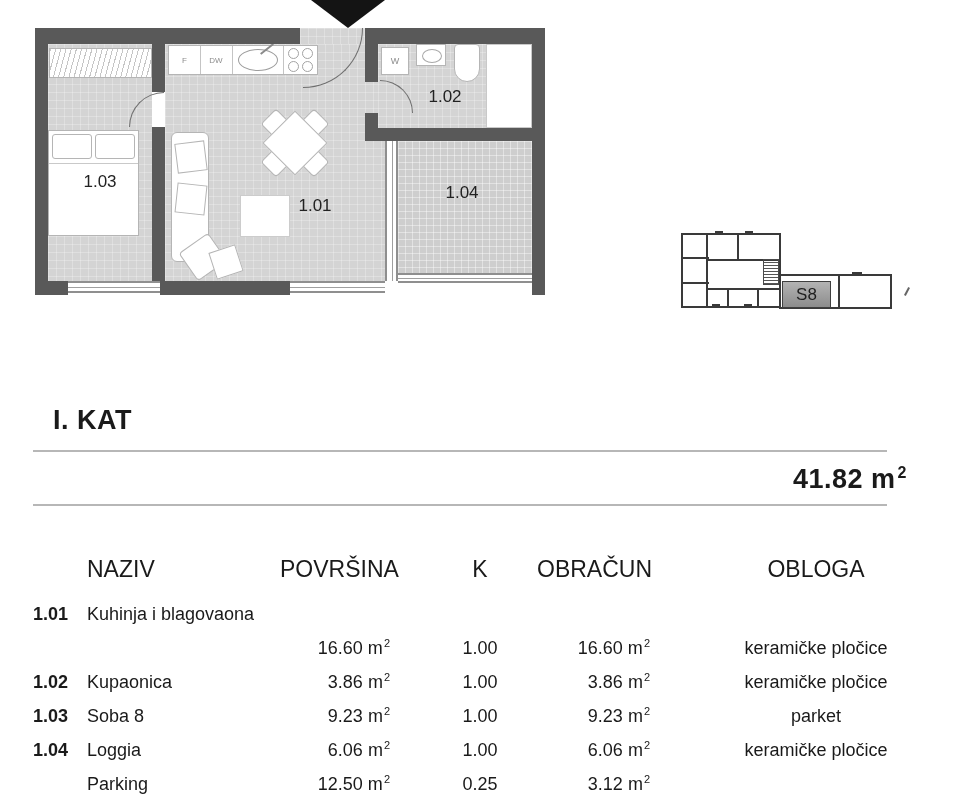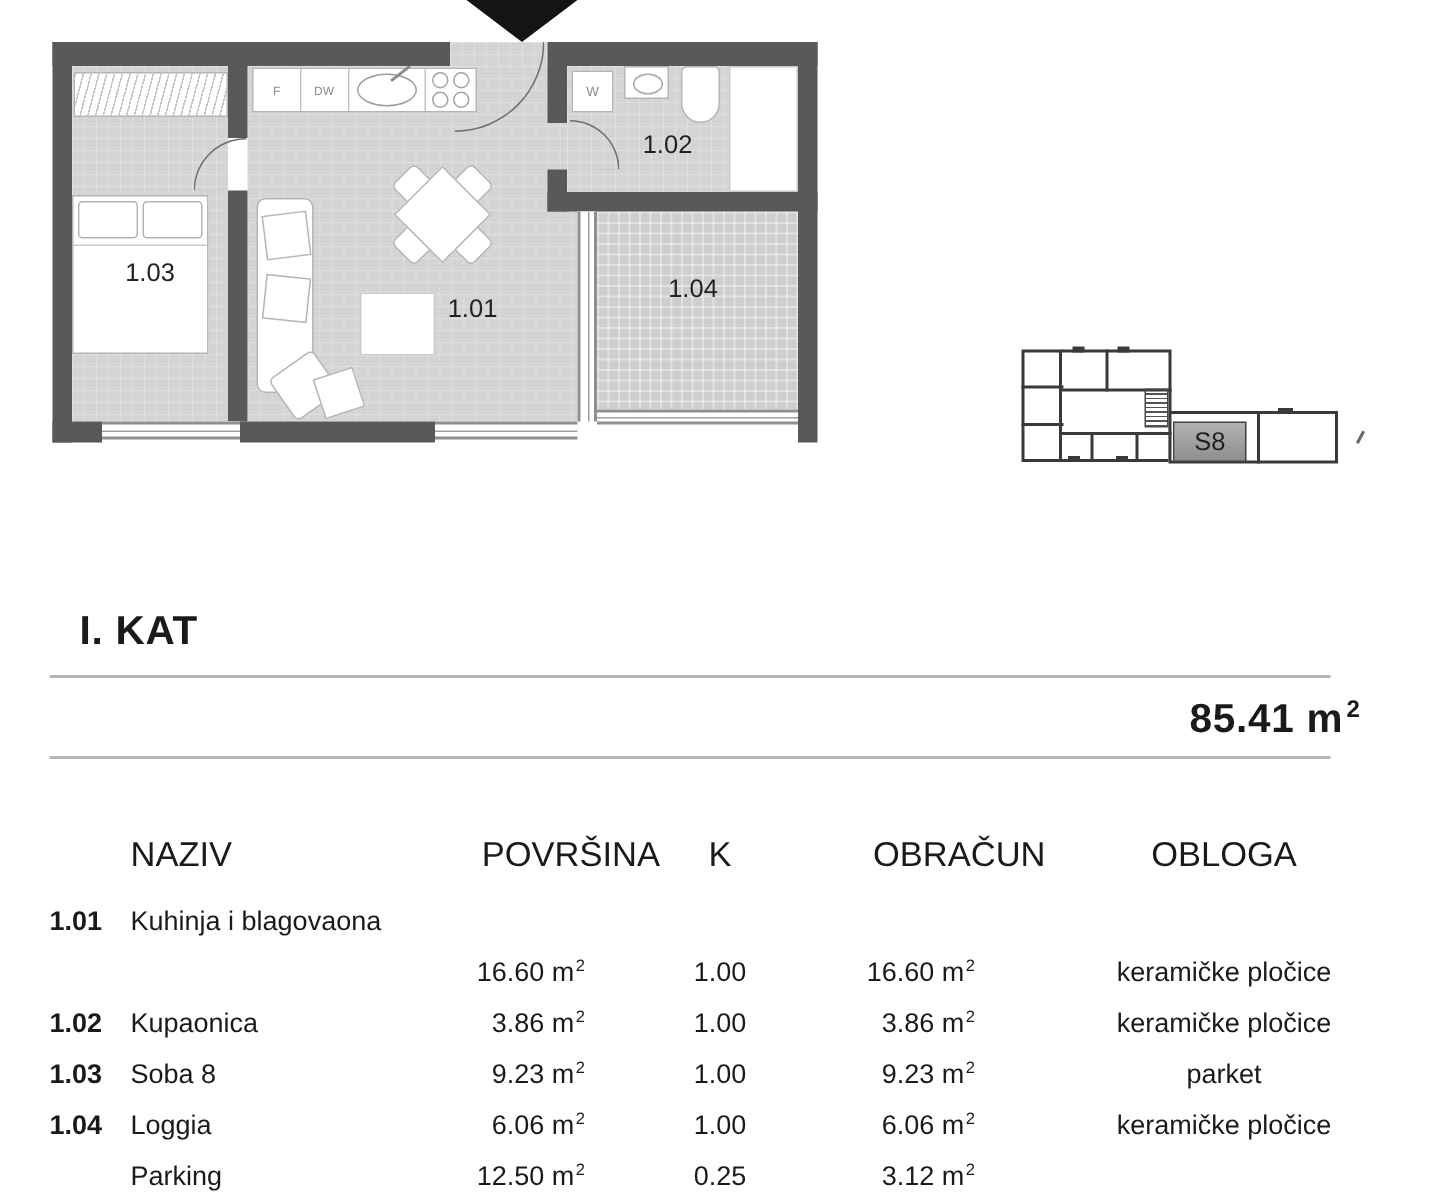--- a/index.html
+++ b/index.html
@@ -53,22 +53,22 @@
   
   .tbl{position:absolute;left:33px;top:552px;width:854px;font-size:18px;}
   .trow{position:relative;height:34px;line-height:34px;}
   .thead{font-size:23px;}
   .c-code{position:absolute;left:0;width:48px;font-weight:bold;}
   .c-naziv{position:absolute;left:54px;width:200px;white-space:nowrap;}
   .c-pov{position:absolute;left:197px;width:160px;text-align:right;}
   .c-k{position:absolute;left:407px;width:80px;text-align:center;}
   .c-obr{position:absolute;left:457px;width:160px;text-align:right;}
   .c-obl{position:absolute;left:703px;width:160px;white-space:nowrap;text-align:center;}
-  .h-pov{position:absolute;left:247px;width:160px;text-align:right;}
-  .h-obr{position:absolute;left:504px;width:160px;text-align:right;}
+  .h-pov{position:absolute;left:247px;width:160px;text-align:left;}
+  .h-obr{position:absolute;left:504px;width:160px;text-align:left;}
   .rows{margin-top:11px;}
   .sup{font-size:11px;position:relative;top:-7px;margin-left:1px;}
 </style>
 </head>
 <body>
 
 <div class="page">
 
   <div class="north abs" style="left:311px;top:0;"></div>
 
@@ -179,21 +179,21 @@
     <div class="mp-line" style="left:744px;top:304px;width:8px;height:4px;"></div>
     <div class="mp-line" style="left:852px;top:272px;width:10px;height:4px;"></div>
     <div class="mp-s8" style="left:782px;top:281px;width:49px;height:27px;">S8</div>
     <div class="mp-line" style="left:906px;top:287px;width:2px;height:9px;transform:rotate(28deg);background:#666;"></div>
   </div>
 
   <div class="hrow h1" style="top:403px;">I. KAT</div>
   <div class="rule" style="top:450px;"></div>
 
   <div class="hrow" style="top:462px;">
-    <span class="h1" style="float:right;"><span>85.41</span>&nbsp;<span>m</span><span class="sup2">2</span></span>
+    <span class="h1" style="float:right;"><span>41.82</span>&nbsp;<span>m</span><span class="sup2">2</span></span>
   </div>
   <div class="rule" style="top:504px;"></div>
 
   <div class="tbl">
     <div class="trow thead">
       <div class="c-naziv">NAZIV</div>
       <div class="h-pov">POVRŠINA</div>
       <div class="c-k">K</div>
       <div class="h-obr">OBRAČUN</div>
       <div class="c-obl">OBLOGA</div>

